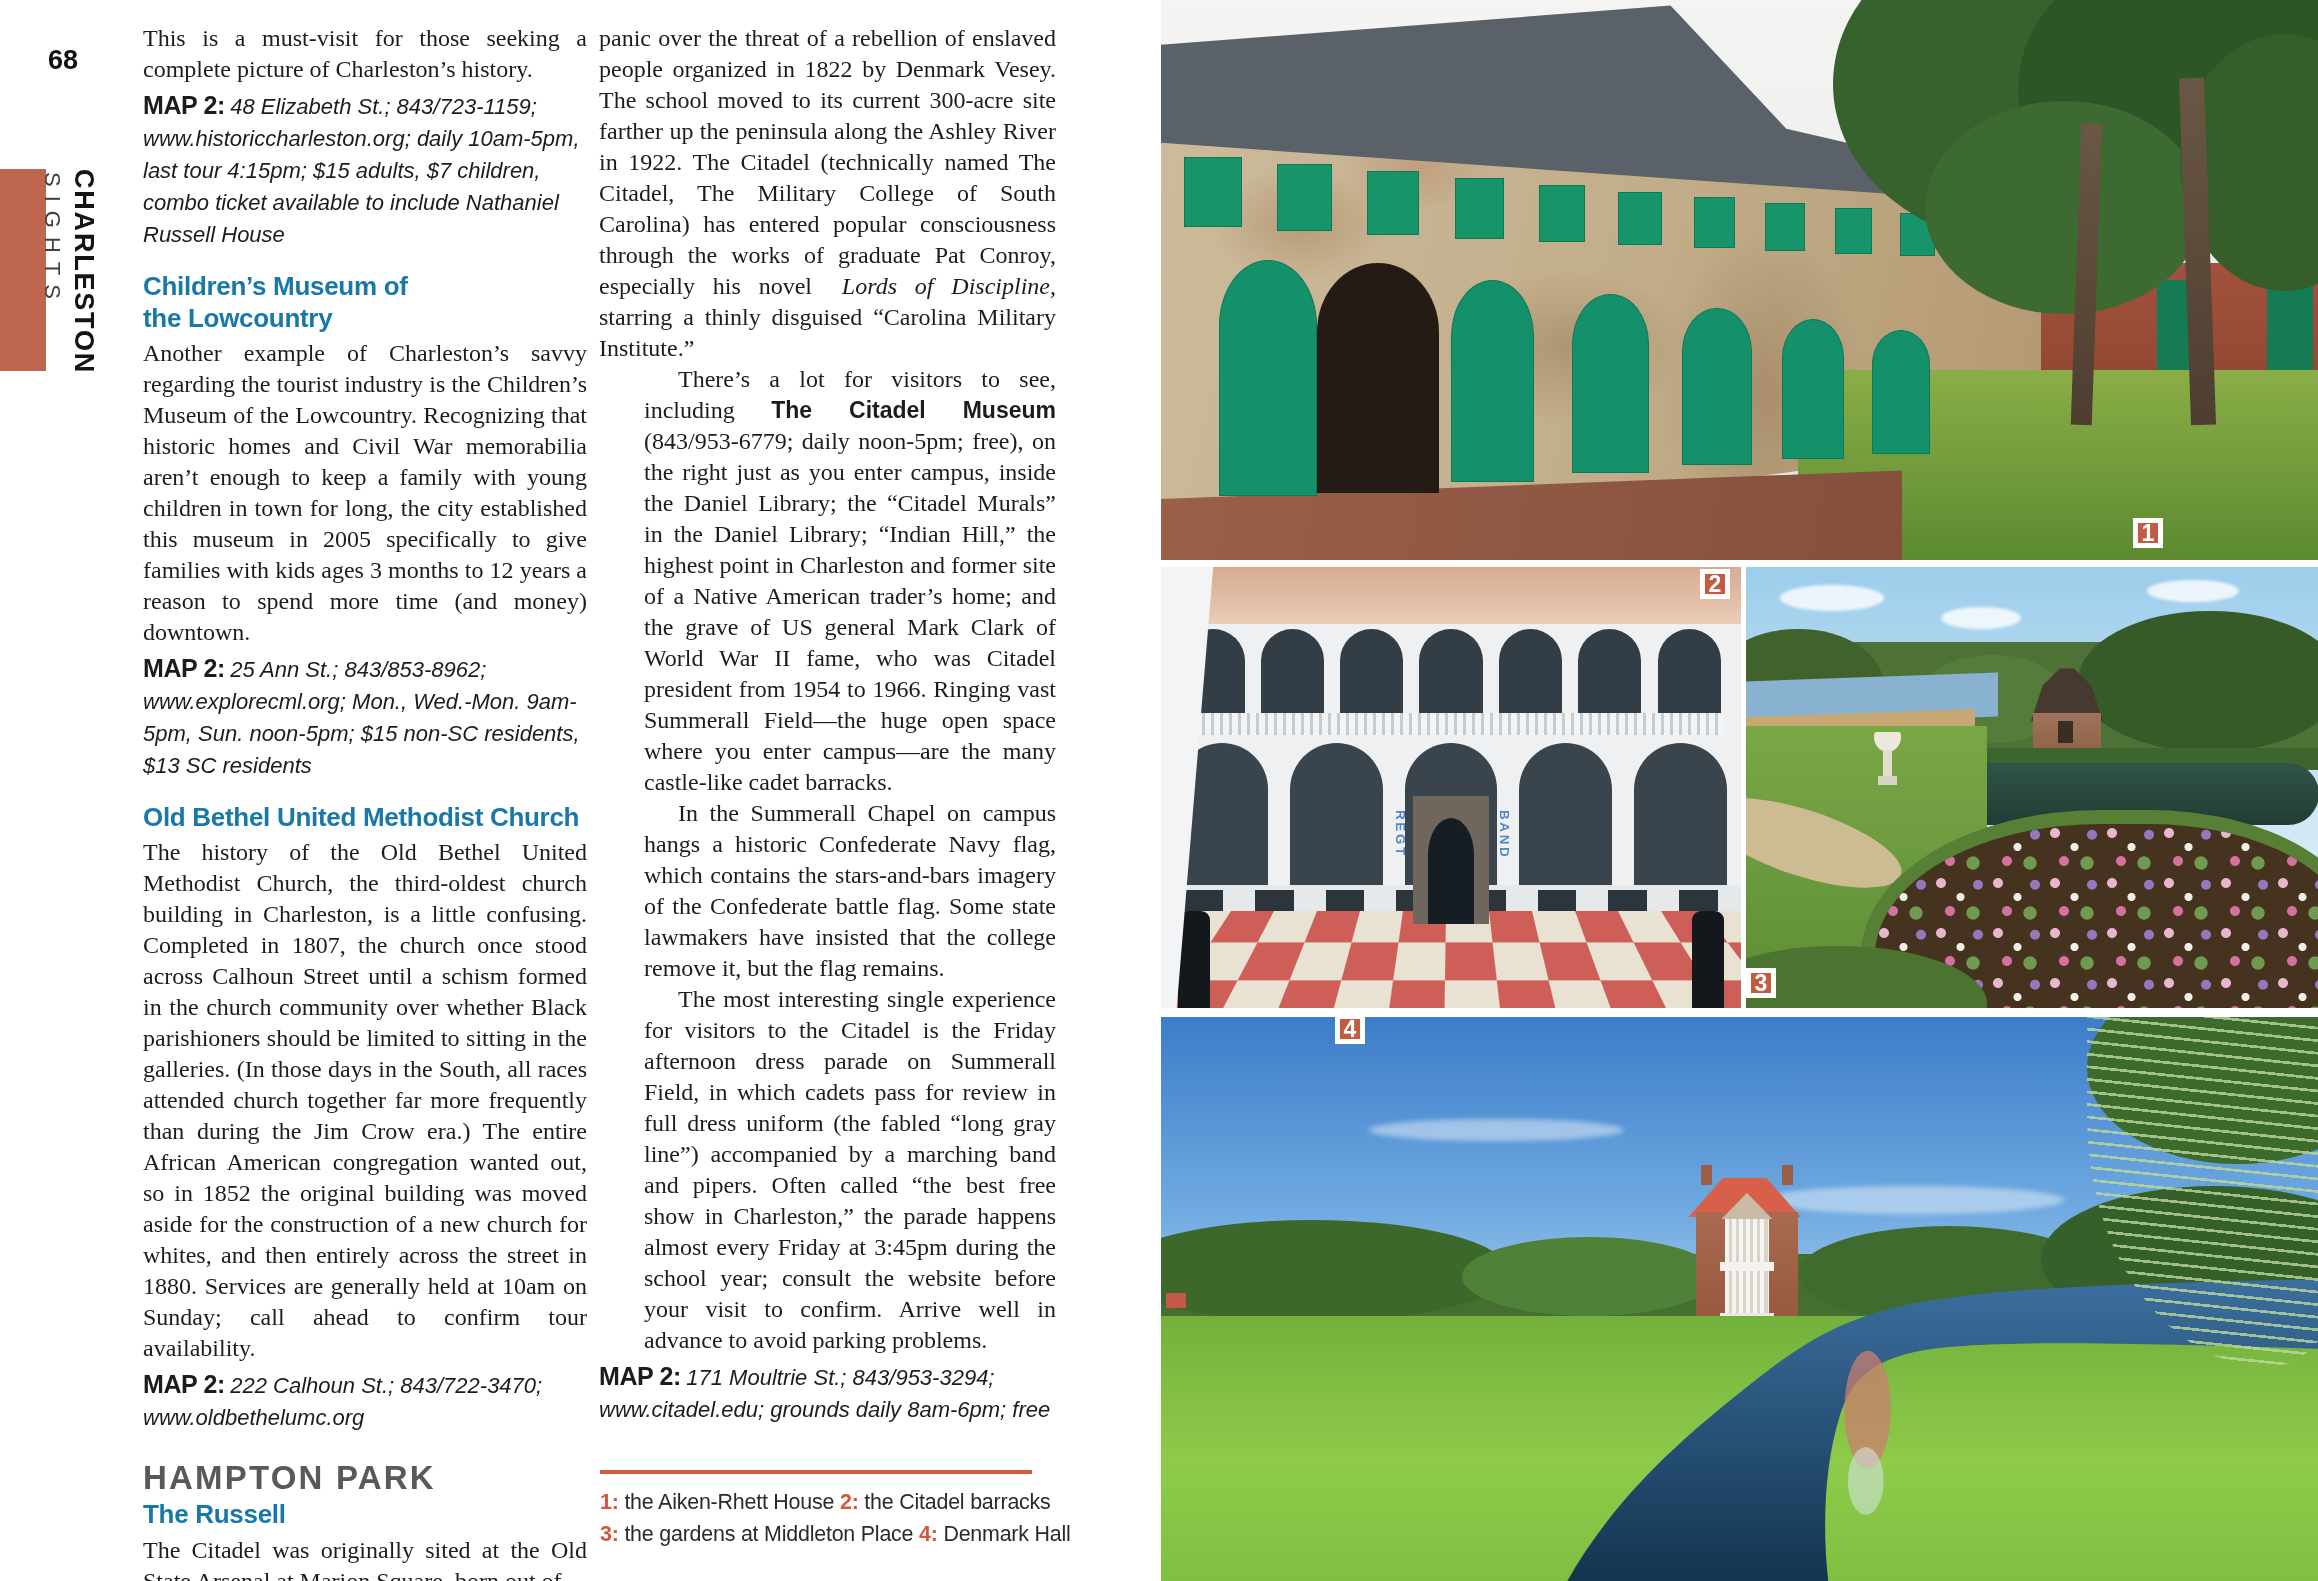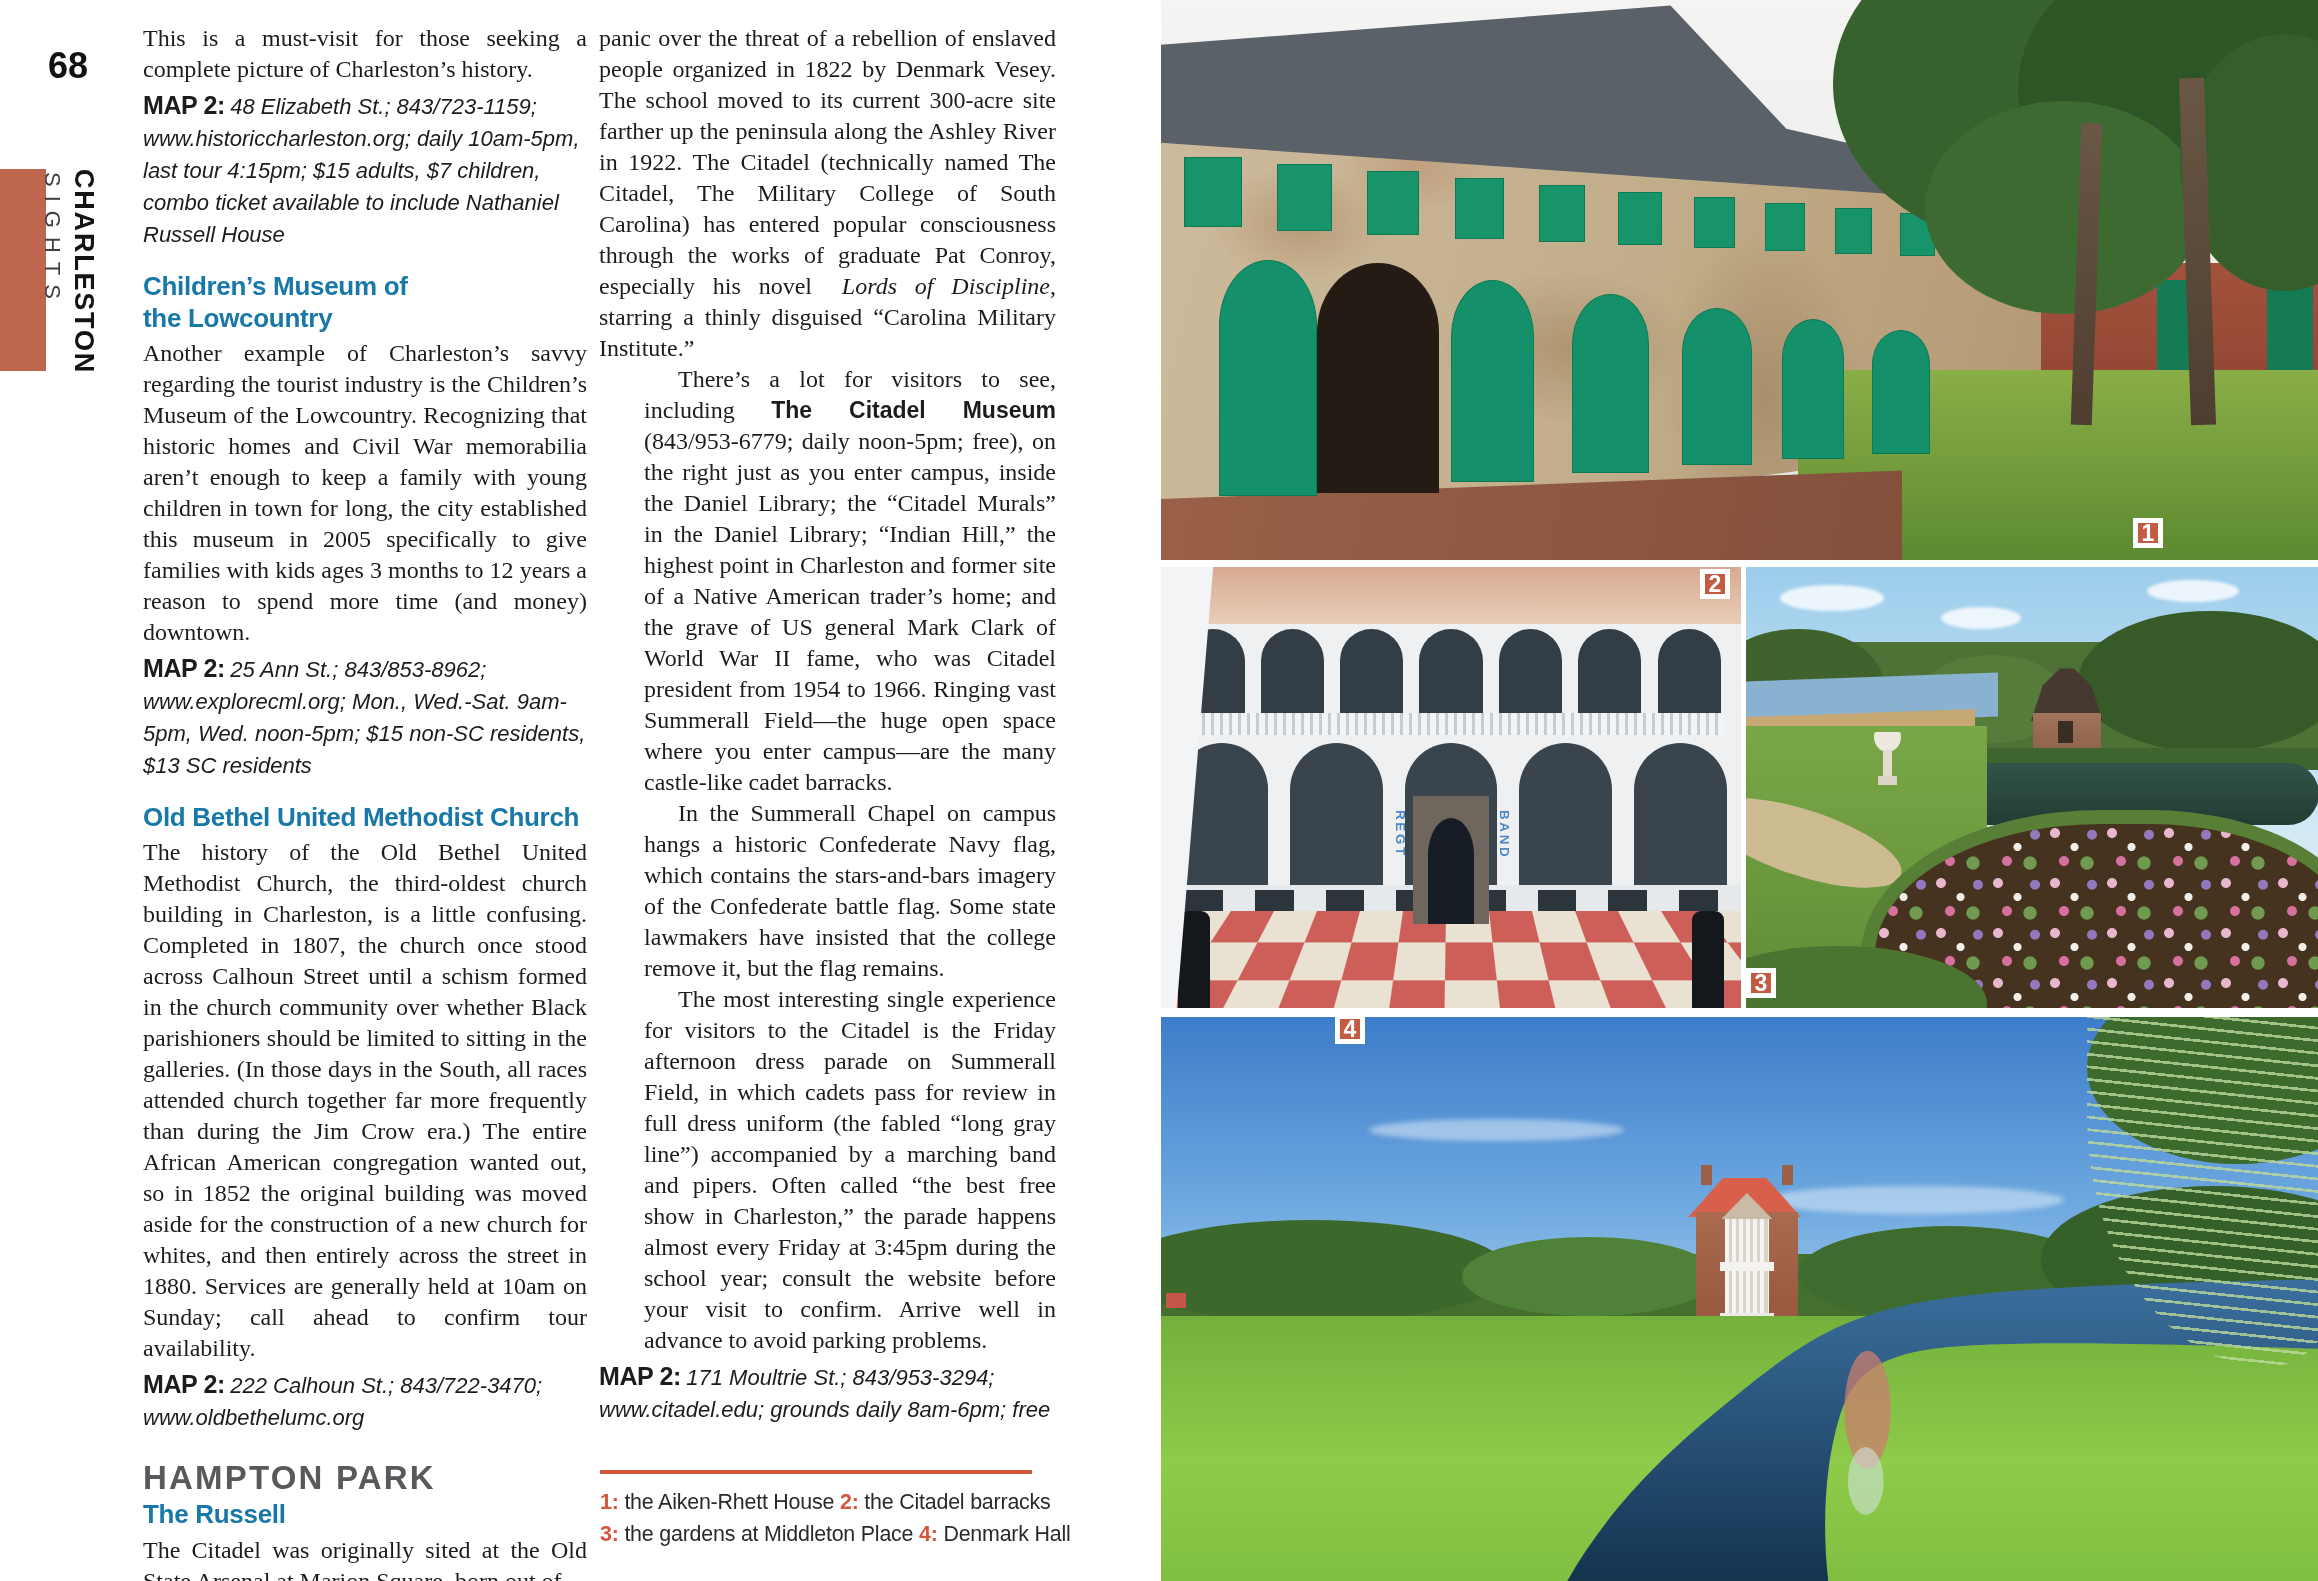--- a/index.html
+++ b/index.html
@@ -5,21 +5,21 @@
   * { box-sizing: border-box; }
   html, body { margin: 0; padding: 0; background: #ffffff; }
   .page {
     position: relative; width: 2319px; height: 1581px;
     background: #ffffff; overflow: hidden;
     font-family: "Liberation Serif", serif; color: #1c1c1c;
   }
 
   
   .page-number { position: absolute; left: 48px; top: 45px;
-    font-family: "Liberation Sans", sans-serif; font-weight: bold; font-size: 36px; color: #121212; }
+    font-family: "Liberation Sans", sans-serif; font-weight: bold; font-size: 27px; color: #121212; }
   .side-rect { position: absolute; left: 0; top: 169px; width: 46px; height: 202px; background: #bf674e; }
   .side-chapter { position: absolute; left: 68px; top: 169px; writing-mode: vertical-rl;
     font-family: "Liberation Sans", sans-serif; font-weight: bold; font-size: 27px;
     letter-spacing: 1.8px; color: #141414; }
   .side-section { position: absolute; left: 39px; top: 172px; writing-mode: vertical-rl;
     font-family: "Liberation Sans", sans-serif; font-size: 22px; letter-spacing: 9px; color: #3e3f41; }
 
   
   .col { position: absolute; top: 23px; }
   .col1 { left: 143px; width: 444px; }
@@ -203,21 +203,21 @@
   <div class="side-rect"></div>
   <div class="side-chapter">CHARLESTON</div>
   <div class="side-section">SIGHTS</div>
 
   <div class="col col1">
     <p class="body">This is a must-visit for those seeking a complete picture of Charleston’s history.</p>
     <p class="map"><span class="map-label">MAP 2:</span><span>48 Elizabeth St.; 843/723-1159; www.historiccharleston.org; daily 10am-5pm, last tour 4:15pm; $15 adults, $7 children, combo ticket available to include Nathaniel Russell House</span></p>
     <h3 class="h-blue pre">Children’s Museum of
 the Lowcountry</h3>
     <p class="body">Another example of Charleston’s savvy regarding the tourist industry is the Children’s Museum of the Lowcountry. Recognizing that historic homes and Civil War memorabilia aren’t enough to keep a family with young children in town for long, the city established this museum in 2005 specifically to give families with kids ages 3 months to 12 years a reason to spend more time (and money) downtown.</p>
-    <p class="map"><span class="map-label">MAP 2:</span><span>25 Ann St.; 843/853-8962; www.explorecml.org; Mon., Wed.-Sat. 9am-5pm, Wed. noon-5pm; $15 non-SC residents, $13 SC residents</span></p>
+    <p class="map"><span class="map-label">MAP 2:</span><span>25 Ann St.; 843/853-8962; www.explorecml.org; Mon., Wed.-Mon. 9am-5pm, Sun. noon-5pm; $15 non-SC residents, $13 SC residents</span></p>
     <h3 class="h-blue one-line">Old Bethel United Methodist Church</h3>
     <p class="body">The history of the Old Bethel United Methodist Church, the third-oldest church building in Charleston, is a little confusing. Completed in 1807, the church once stood across Calhoun Street until a schism formed in the church community over whether Black parishioners should be limited to sitting in the galleries. (In those days in the South, all races attended church together far more frequently than during the Jim Crow era.) The entire African American congregation wanted out, so in 1852 the original building was moved aside for the construction of a new church for whites, and then entirely across the street in 1880. Services are generally held at 10am on Sunday; call ahead to confirm tour availability.</p>
     <p class="map"><span class="map-label">MAP 2:</span><span>222 Calhoun St.; 843/722-3470; www.oldbethelumc.org</span></p>
     <h2 class="h-park">HAMPTON PARK</h2>
     <h3 class="h-blue h-citadel">The Russell</h3>
     <p class="body">The Citadel was originally sited at the Old State Arsenal at Marion Square, born out of</p>
   </div>
 
   <div class="col col2">
     <p class="body"><span>panic over the threat of a rebellion of enslaved people organized in 1822 by Denmark Vesey. The school moved to its current 300-acre site farther up the peninsula along the Ashley River in 1922. The Citadel (technically named The Citadel, The Military College of South Carolina) has entered popular consciousness through the works of graduate Pat Conroy, especially his novel </span><span class="ital">Lords of Discipline,</span><span> starring a thinly disguised “Carolina Military Institute.”</span></p>

